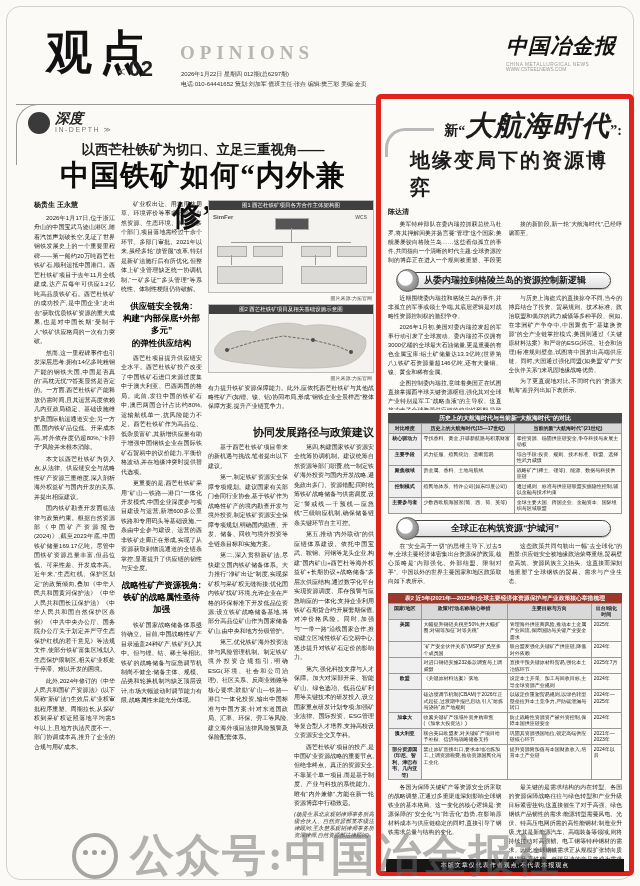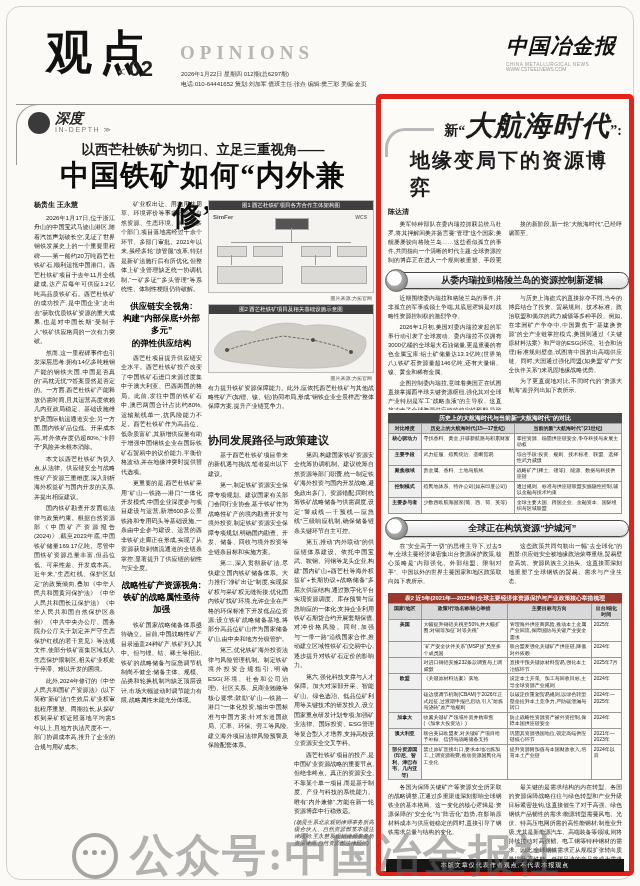--- a/index.html
+++ b/index.html
@@ -34,42 +34,42 @@
   .fig{border:1px solid #bbb;background:#f1efec;margin-bottom:2px;}
   .fig-title{background:#3f3f3f;color:#fff;font-size:5.5px;text-align:center;line-height:9px;height:9px;overflow:hidden;}
   .fig-body1{position:relative;height:82px;background:#f4f3f0;}
   .fig-body2{position:relative;height:58px;background:#f4f3f0;}
   .fig-credit{font-size:5px;color:#555;text-align:right;margin:0 2px 3px 0;}
   .node{position:absolute;background:#dcdad6;border:.5px solid #aaa;}
   .wire{position:absolute;border-top:.5px solid #999;}
   .wirev{position:absolute;border-left:.5px solid #999;}
   .simfer{position:absolute;left:4px;top:4px;font-size:6px;font-weight:bold;color:#555;}
   .wcs{position:absolute;right:6px;top:4px;font-size:5px;font-weight:bold;color:#777;}
-  .rec-head{text-align:left;font-weight:bold;font-size:11px;margin:20px 0 3px 0;}
+  .rec-head{text-align:right;font-weight:bold;font-size:11px;margin:12px 0 3px 0;}
   .bridge{font-size:6px;line-height:1.5;text-align:justify;margin:0 0 2px 0;color:#222;}
   .subcols{display:flex;gap:6px;flex:1;overflow:hidden;}
   .subcol{flex:1;overflow:hidden;}
   .credit{font-size:5.5px;font-style:italic;color:#333;text-align:justify;margin-top:2px;}
   
   .redbox{left:376px;top:94px;width:258px;height:782px;border:5px solid #e2231a;border-radius:5px;background:#fcfbf8;box-sizing:border-box;padding:4px 7px 18px 7px;}
   .rbadge{display:flex;justify-content:flex-end;align-items:center;gap:5px;height:24px;}
   .rbadge-ring{width:15px;height:15px;border-radius:50%;border:4px solid #8b8b8b;background:#fff;}
   .rbadge-cn{font-size:13px;font-weight:bold;font-style:italic;}
   .rbadge-en{font-size:6.5px;color:#8b8b8b;letter-spacing:1px;}
   .rflour{position:absolute;left:385px;top:128px;width:46px;height:26px;border-left:3px solid #b9b9b9;border-top:3px solid #b9b9b9;border-top-left-radius:20px;}
   .rh1{margin-top:4px;white-space:nowrap;text-align:right;}
   .rh1 .sm{font-size:14px;font-weight:bold;font-family:"Liberation Serif",serif;}
   .rh1 .big{font-size:28px;font-weight:900;font-family:"Liberation Serif",serif;font-style:italic;letter-spacing:1px;}
   .rh2{font-size:20px;font-weight:bold;font-family:"Liberation Serif",serif;letter-spacing:2px;margin:2px 0 0 22px;}
   .rbyline{font-size:7px;font-weight:bold;margin:6px 0 3px 0;}
   .rcols{display:flex;gap:7px;}
   .rcol{flex:1;overflow:hidden;}
   .rp{font-size:5.8px;line-height:1.55;text-align:justify;text-indent:2em;margin:0 0 2px 0;color:#222;}
   .h-intro{height:46px;} .h-s1{height:116px;} .h-s2{height:48px;} .h-s3{height:148px;}
-  .pill{position:relative;width:90%;margin:6px auto 5px auto;height:15px;border:1px solid #444;border-radius:9px;background:linear-gradient(#ffffff,#dedede);text-align:center;font-weight:bold;font-size:9px;line-height:15px;box-shadow:0 1px 1px rgba(0,0,0,.25);padding-left:28px;}
+  .pill{position:relative;width:90%;margin:6px auto 5px auto;height:15px;border:1px solid #444;border-radius:9px;background:linear-gradient(#ffffff,#dedede);text-align:center;font-weight:bold;font-size:9px;line-height:15px;box-shadow:0 1px 1px rgba(0,0,0,.25);}
   .pill-dot{position:absolute;left:-4px;top:-4px;width:21px;height:21px;border-radius:50%;background:radial-gradient(circle at 40% 40%, #ffffff 38%, #a8a8a8 44%, #6f6f6f 100%);border:1px solid #666;}
   table{border-collapse:collapse;width:100%;}
   .tbl{margin:3px 0;}
   .tbl td,.tbl th{border:.5px solid #999;padding:1px 2px;font-size:5px;line-height:1.3;text-align:left;vertical-align:top;color:#222;}
   .tbl th{background:#d9d9d9;font-weight:bold;text-align:center;}
   .tbl td:first-child{background:#efefef;font-weight:bold;text-align:center;}
   .tbl-title1{background:#4a4a4a;color:#fff;font-size:6px;text-align:center;line-height:10px;font-weight:bold;}
   .tbl-title2{background:#9a392b;color:#fff;font-size:5.8px;text-align:center;line-height:10px;font-weight:bold;}
   .band{position:absolute;left:386px;bottom:14px;width:238px;height:13px;background:#161616;color:#fff;font-size:6px;text-align:center;line-height:13px;letter-spacing:1px;}
   

